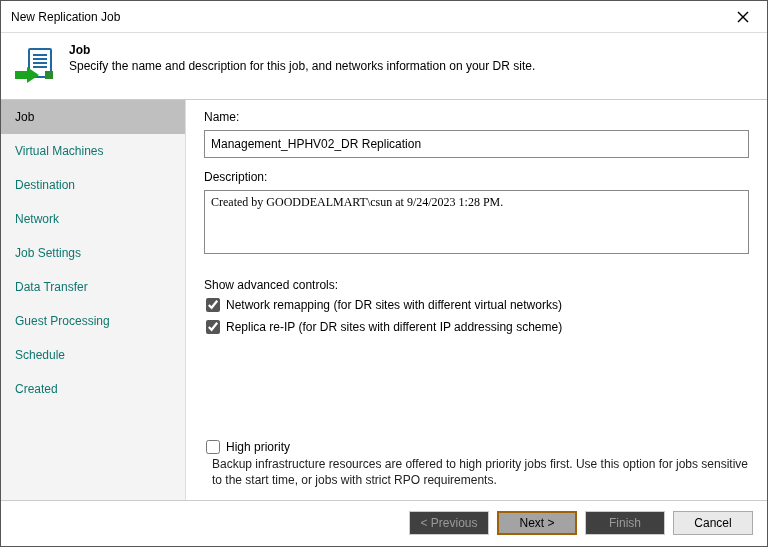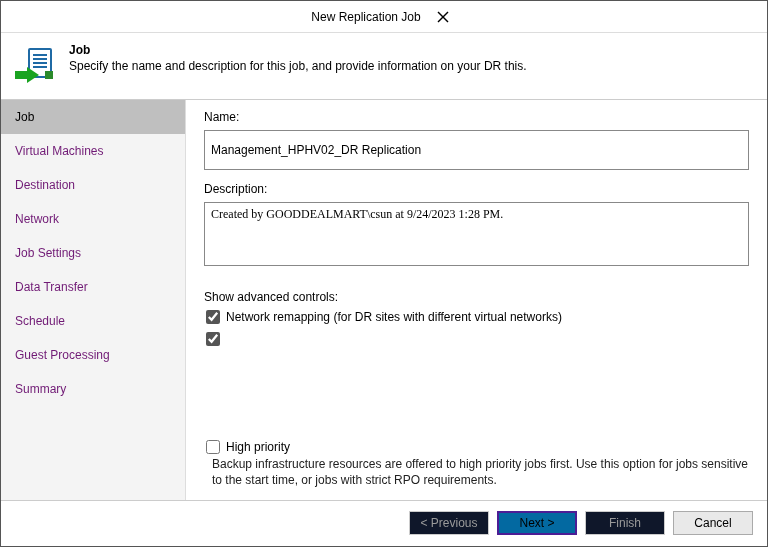--- a/index.html
+++ b/index.html
@@ -11,21 +11,21 @@
     width: 768px;
     height: 547px;
     border: 1px solid #555;
     position: relative;
     overflow: hidden;
   }
   .titlebar {
     height: 32px;
     display: flex;
     align-items: center;
-    justify-content: center;
+    justify-content: space-between;
     padding: 0 2px 0 10px;
     font-size: 12px;
     border-bottom: 1px solid #ddd;
   }
   .titlebar .close {
     width: 44px;
     height: 30px;
     display: flex;
     align-items: center;
     justify-content: center;
@@ -58,41 +58,41 @@
     border-top: 1px solid #ccc;
   }
   .sidebar {
     width: 185px;
     background: #f4f4f4;
     border-right: 1px solid #ddd;
   }
   .sidebar .step {
     padding: 10px 12px 10px 14px;
     font-size: 12px;
-    color: #701a75;
+    color: #0f766e;
     cursor: pointer;
   }
   .sidebar .step.active {
     background: #bfbfbf;
     color: #000;
   }
   .main {
     flex: 1;
     padding: 10px 18px 8px 18px;
     display: flex;
     flex-direction: column;
     gap: 4px;
   }
   .field-label {
     font-size: 12px;
     margin-bottom: 2px;
   }
   .text-input {
     width: 100%;
-    height: 40px;
+    height: 28px;
     border: 1px solid #888;
     padding: 2px 6px;
     font-family: inherit;
     font-size: 12px;
   }
   .textarea {
     width: 100%;
     height: 64px;
     border: 1px solid #888;
     padding: 4px 6px;
@@ -142,27 +142,27 @@
   .footer button {
     min-width: 80px;
     height: 24px;
     font-family: inherit;
     font-size: 12px;
     background: #e9e9e9;
     border: 1px solid #aaa;
     cursor: pointer;
   }
   .footer button.default {
-    border: 2px solid #4c1d95;
-    background: #0369a1;
+    border: 2px solid #a16207;
+    background: #a3a3a3;
     text-align: center;
   }
   .footer button:disabled {
     color: #9a9a9a;
-    background: #0f172a;
+    background: #404040;
     border-color: #ccc;
     cursor: default;
   }
   
   .doc-rect { fill:#fff; stroke:#1f6aa5; stroke-width:2; }
   .doc-line { stroke:#1f6aa5; stroke-width:2; }
   .arrow-head { fill:#1aa321; }
   .arrow-tail { fill:#1aa321; }
   .corner { fill:#2b8a2b; }
 </style>
@@ -187,53 +187,54 @@
       <line class="doc-line" x1="18" y1="12" x2="32" y2="12"></line>
       <line class="doc-line" x1="18" y1="16" x2="32" y2="16"></line>
       <line class="doc-line" x1="18" y1="20" x2="32" y2="20"></line>
       <rect class="arrow-tail" x="0" y="24" width="12" height="8"></rect>
       <polygon class="arrow-head" points="12,20 24,28 12,36"></polygon>
       <rect class="corner" x="30" y="24" width="8" height="8"></rect>
     </svg>
   </div>
   <div class="header-text">
     <div class="heading">Job</div>
-    <div class="sub">Specify the name and description for this job, and provide information on your DR this.</div>
+    <div class="sub">Specify the name and description for this job, and networks information on your DR site.</div>
   </div>
 </div>
 
 <div class="body">
 
   <div class="sidebar">
     <div class="step active">Job</div>
     <div class="step">Virtual Machines</div>
     <div class="step">Destination</div>
     <div class="step">Network</div>
     <div class="step">Job Settings</div>
     <div class="step">Data Transfer</div>
+    <div class="step">Guest Processing</div>
     <div class="step">Schedule</div>
-    <div class="step">Guest Processing</div>
-    <div class="step">Summary</div>
+    <div class="step">Created</div>
   </div>
 
   <div class="main">
     <div class="field-label">Name:</div>
     <input type="text" class="text-input" value="Management_HPHV02_DR Replication" style="">
 
     <div class="field-label" style="margin-top:8px;">Description:</div>
     <textarea class="textarea" style="">Created by GOODDEALMART\csun at 9/24/2023 1:28 PM.</textarea>
 
     <div class="section-label">Show advanced controls:</div>
 
     <div class="check-row">
       <input type="checkbox" id="cb-remap" checked="" style="">
       <label for="cb-remap">Network remapping (for DR sites with different virtual networks)</label>
     </div>
     <div class="check-row">
       <input type="checkbox" id="cb-reip" checked="" style="">
+      <label for="cb-reip">Replica re-IP (for DR sites with different IP addressing scheme)</label>
     </div>
 
     <div class="hp-row">
       <div class="check-row">
         <input type="checkbox" id="cb-hp" style="">
         <label for="cb-hp">High priority</label>
       </div>
       <div class="hp-desc">Backup infrastructure resources are offered to high priority jobs first. Use this option for jobs sensitive to the start time, or jobs with strict RPO requirements.</div>
     </div>
   </div>

